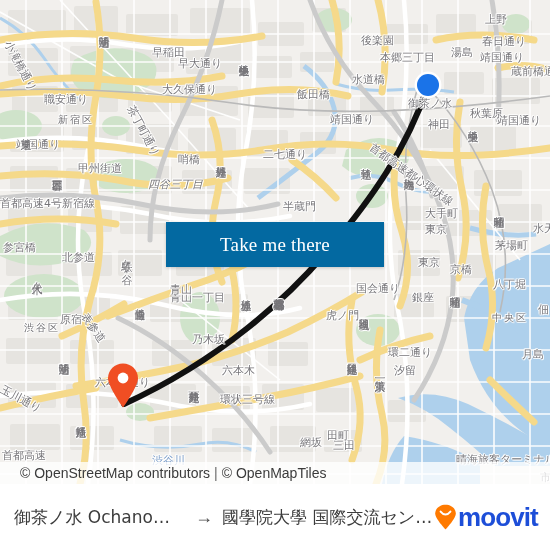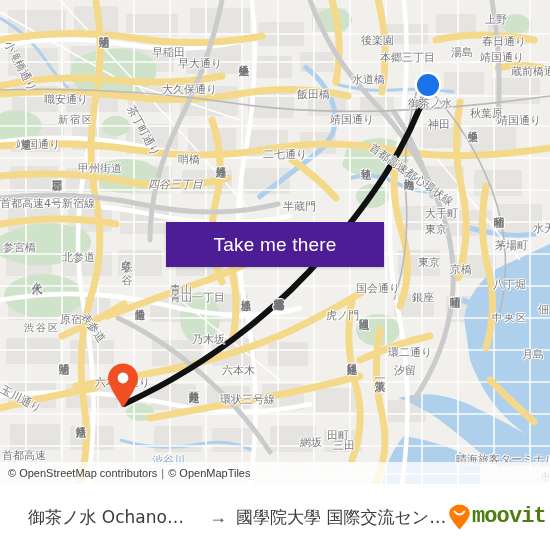--- a/index.html
+++ b/index.html
@@ -63,61 +63,61 @@
     position: absolute;
     left: 106px; top: 362px;
     width: 34px; height: 46px;
   }
 
   
   #take-me-there {
     position: absolute;
     left: 166px; top: 222px;
     width: 218px; height: 45px;
-    background: #4c1d95;
+    background: #0369a1;
     color: #ffffff;
     border: 0;
     font-size: 19px;
-    font-family: Liberation Sans, sans-serif;
+    font-family: Liberation Serif, serif;
     letter-spacing: .2px;
     cursor: pointer;
     display: flex;
     align-items: center;
     justify-content: center;
     box-shadow: 0 1px 3px rgba(0,0,0,.18);
   }
 
   
   #attribution {
     position: absolute;
     left: 0; bottom: 0;
     width: 550px;
     height: 22px;
     display: flex;
     align-items: center;
     background: rgba(255,255,255,.78);
-    font-size: 11px;
+    font-size: 14px;
     color: #3b3b3b;
-    padding-left: 8px;
+    padding-left: 20px;
     box-sizing: border-box;
     white-space: nowrap;
   }
   #attribution a { color: #3b3b3b; text-decoration: none; }
   .attr-sep { padding: 0 4px; color: #6a6a6a; }
 
   
   #footer {
     position: absolute;
     left: 0; top: 484px;
     width: 550px; height: 66px;
     background: #ffffff;
     display: flex;
     align-items: center;
     box-sizing: border-box;
-    padding: 0 28px;
+    padding: 0 14px;
   }
   .trip-endpoint {
     font-size: 17px;
     color: #3c3c3c;
     white-space: nowrap;
     overflow: hidden;
     text-overflow: ellipsis;
     font-family: "DejaVu Sans", "Liberation Sans", sans-serif;
   }
   #trip-origin   { max-width: 172px; flex: 0 0 auto; }
@@ -128,25 +128,25 @@
     padding: 0 9px;
     flex: 0 0 auto;
   }
   #brand {
     margin-left: auto;
     display: flex;
     align-items: center;
     flex: 0 0 auto;
   }
   #brand-wordmark {
-    font-size: 22px;
+    font-size: 26px;
     font-weight: bold;
-    color: #4d7c0f;
+    color: #1d4ed8;
     letter-spacing: -0.9px;
-    font-family: Liberation Mono, monospace;
+    font-family: Liberation Sans, sans-serif;
     line-height: 1;
     margin-left: 1px;
   }
 </style>
 </head>
 <body>
 
 <div id="page">
 
   <div id="map-area">

